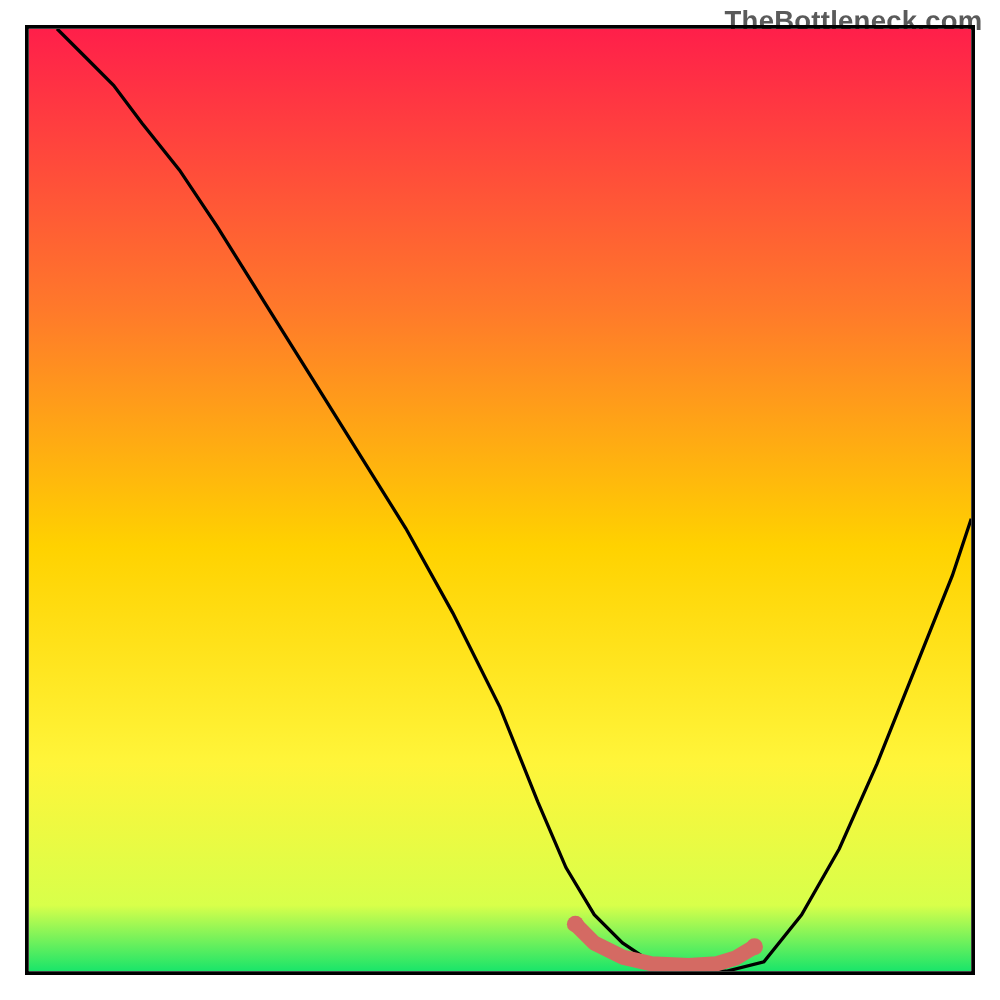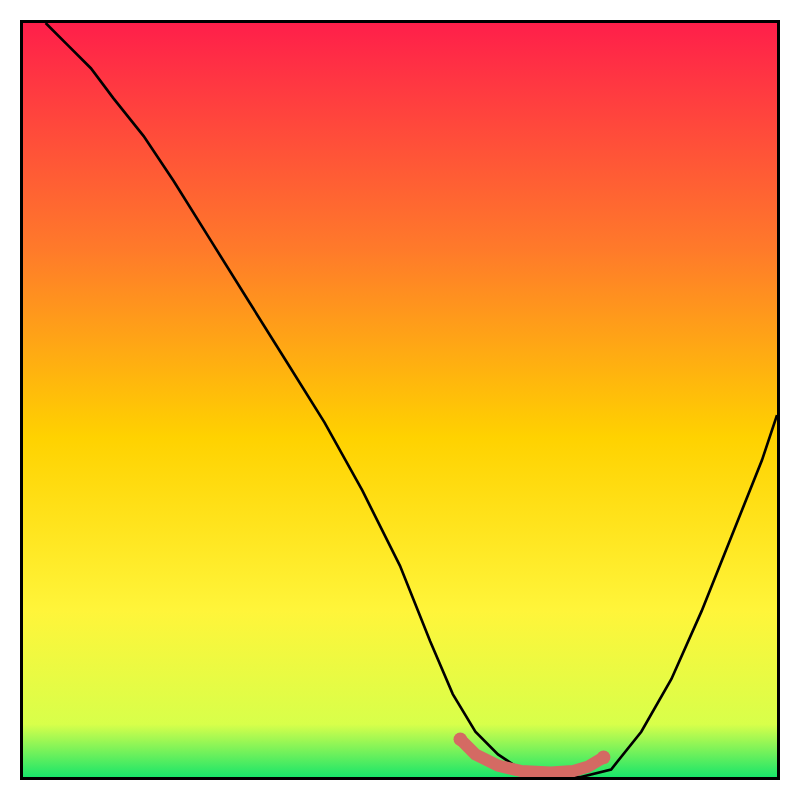--- a/index.html
+++ b/index.html
@@ -45,20 +45,21 @@
     width: 100%;
     height: 100%;
     display: block;
   }
 </style>
 </head>
 <body>
 
 <div class="stage">
 
+  <div class="watermark">TheBottleneck.com</div>
 
   <div class="plot-area">
 
     <svg class="gradient-bg" viewBox="0 0 100 100" preserveAspectRatio="none">
       <defs>
         <linearGradient id="bg-grad" x1="0" y1="0" x2="0" y2="1">
           <stop offset="0" stop-color="#ff1f4a"></stop>
           <stop offset="0.30" stop-color="#ff7a2a"></stop>
           <stop offset="0.55" stop-color="#ffd200"></stop>
           <stop offset="0.78" stop-color="#fff53a"></stop>

